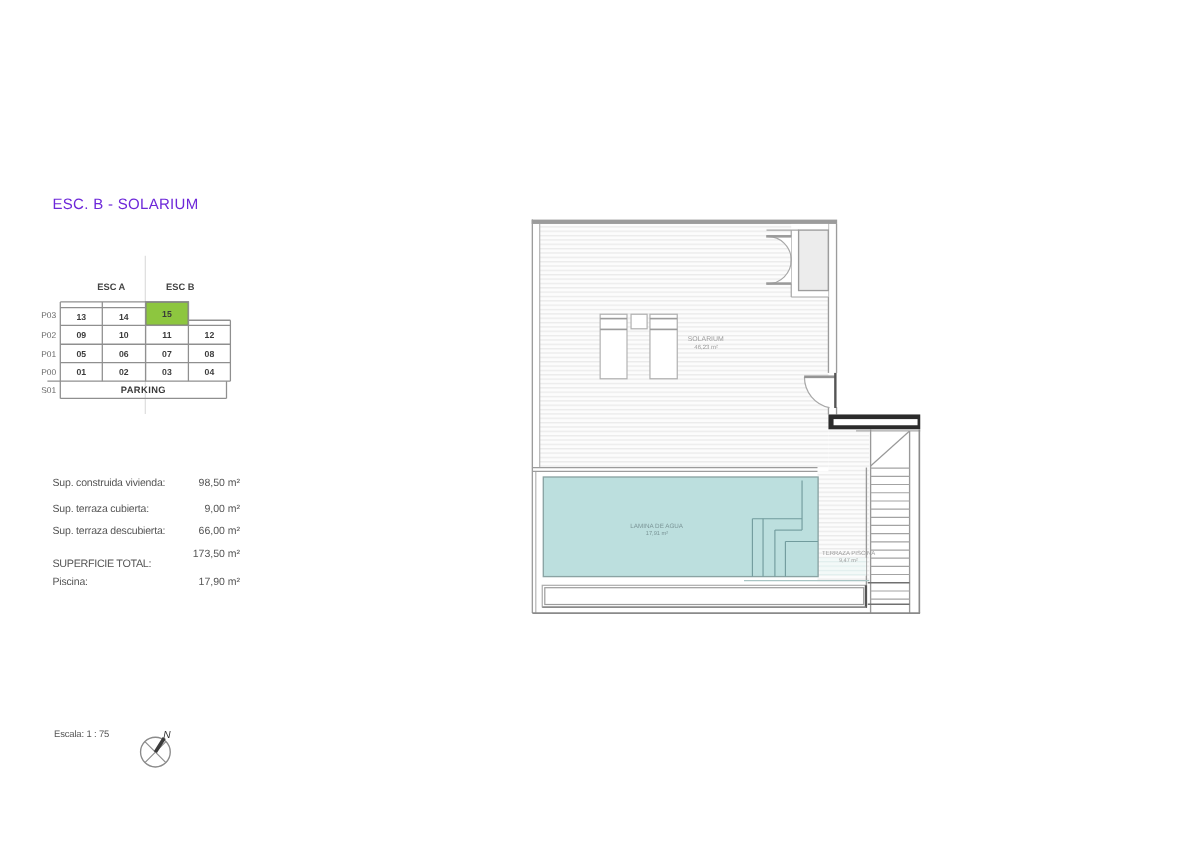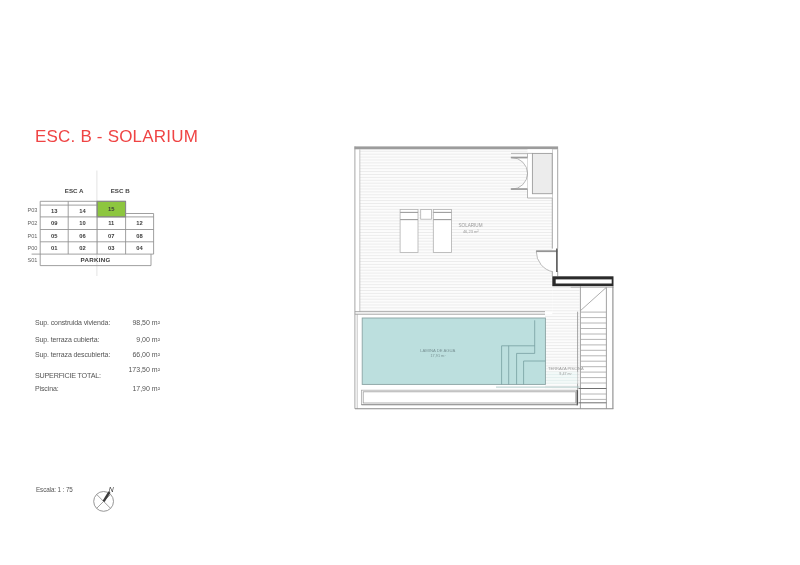--- a/index.html
+++ b/index.html
@@ -4,21 +4,21 @@
 <style>
   html,body{margin:0;padding:0;background:#fff;}
   #page{position:relative;width:800px;height:565px;background:#ffffff;overflow:hidden;
         font-family:"Liberation Sans",sans-serif;}
   .abs{position:absolute;}
 </style>
 </head>
 <body>
 <div id="page">
 
-  <div class="abs" style="left:35px;top:129.5px;font-size:17px;line-height:14px;color:#ef4444;letter-spacing:0.2px;">ESC.&nbsp;B&nbsp;-&nbsp;SOLARIUM</div>
+  <div class="abs" style="left:35px;top:129.5px;font-size:10px;line-height:14px;color:#6d28d9;letter-spacing:0.2px;">ESC.&nbsp;B&nbsp;-&nbsp;SOLARIUM</div>
 
   <div class="abs" style="left:35px;top:319px;font-size:7px;line-height:7px;color:#555;letter-spacing:-0.12px;">Sup. construida vivienda:</div>
 
   <div class="abs" style="left:110px;top:319px;width:50px;text-align:right;font-size:7px;line-height:7px;color:#555;">98,50 m²</div>
 
   <div class="abs" style="left:35px;top:335.8px;font-size:7px;line-height:7px;color:#555;letter-spacing:-0.12px;">Sup. terraza cubierta:</div>
 
   <div class="abs" style="left:110px;top:335.8px;width:50px;text-align:right;font-size:7px;line-height:7px;color:#555;">9,00 m²</div>
 
   <div class="abs" style="left:35px;top:350.8px;font-size:7px;line-height:7px;color:#555;letter-spacing:-0.12px;">Sup. terraza descubierta:</div>

